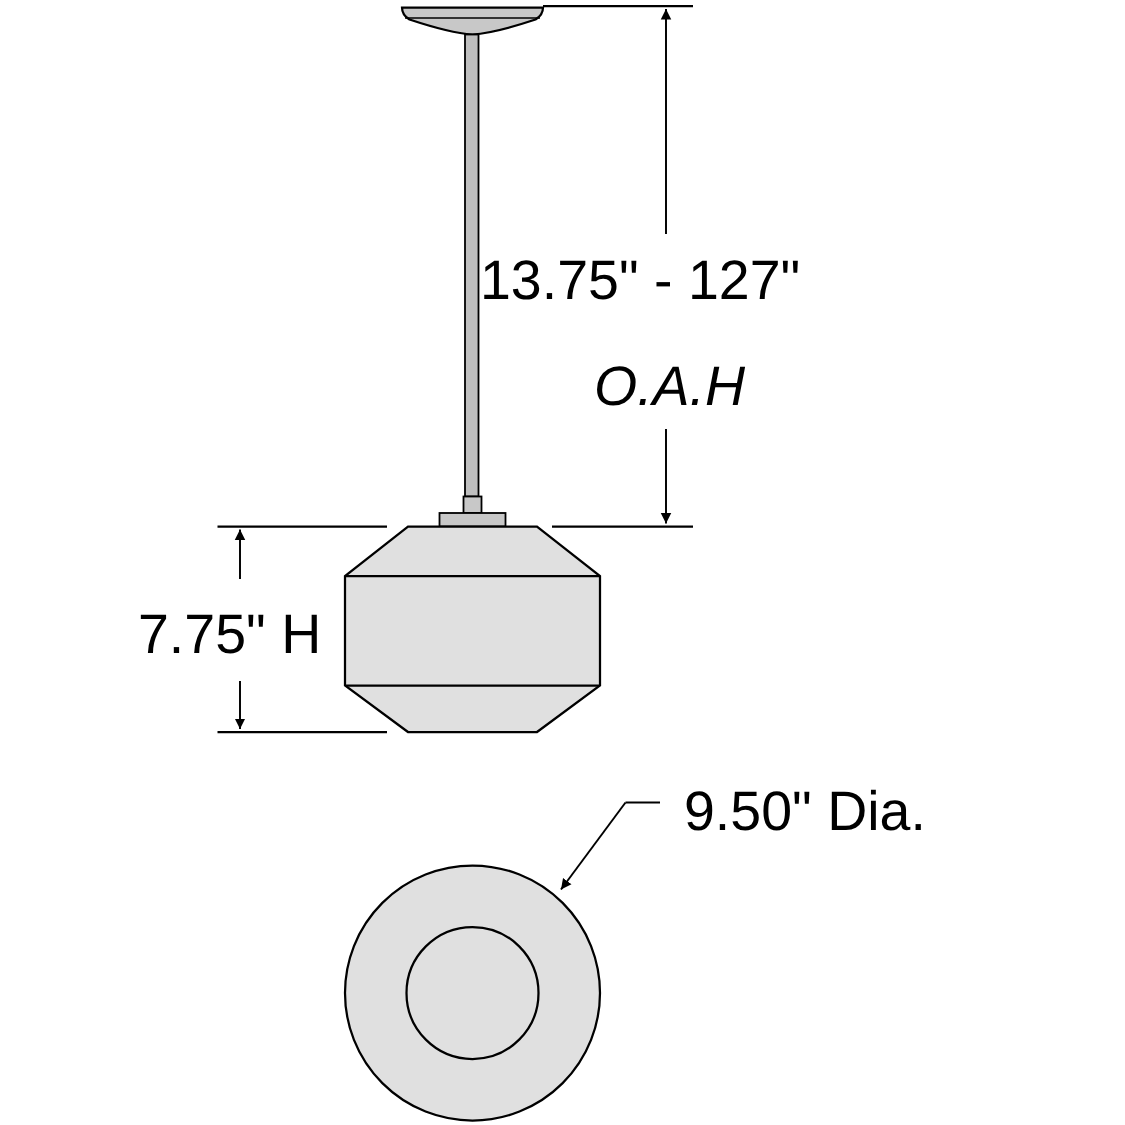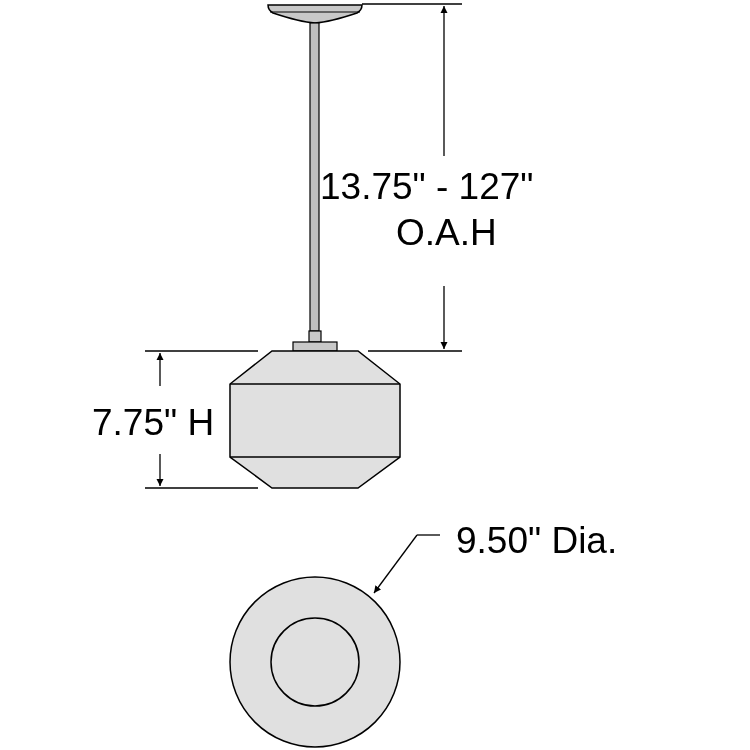--- a/index.html
+++ b/index.html
@@ -1,20 +1,20 @@
 <!DOCTYPE html>
 <html><head>
   <meta charset="utf-8">
   <style>
     html, body { margin: 0; padding: 0; background: #ffffff; }
     body { width: 750px; height: 750px; position: relative; overflow: hidden; }
     #drawing { position: absolute; left: 0; top: 0; width: 750px; height: 750px; }
     .lbl { position: absolute; font-family: "Liberation Sans", sans-serif; color: #000; white-space: nowrap; line-height: 1; }
     #oah-range { left: 320px; top: 168px; font-size: 37px; }
-    #oah-label { left: 396px; top: 214px; font-size: 37px; }
+    #oah-label { left: 396px; top: 239px; font-size: 37px; font-style: italic; }
     #height-label { left: 92px; top: 404px; font-size: 37px; }
     #dia-label { left: 456px; top: 522px; font-size: 37px; }
   </style>
 </head>
 <body>
 
 <svg id="drawing" viewBox="0 0 750 750" xmlns="http://www.w3.org/2000/svg">
   <defs>
     <marker id="arrow" viewBox="0 0 10 10" refX="10" refY="5" markerWidth="7" markerHeight="12" orient="auto-start-reverse" markerUnits="userSpaceOnUse">
       <path d="M0,0 L10,5 L0,10 z" fill="#000"></path>

